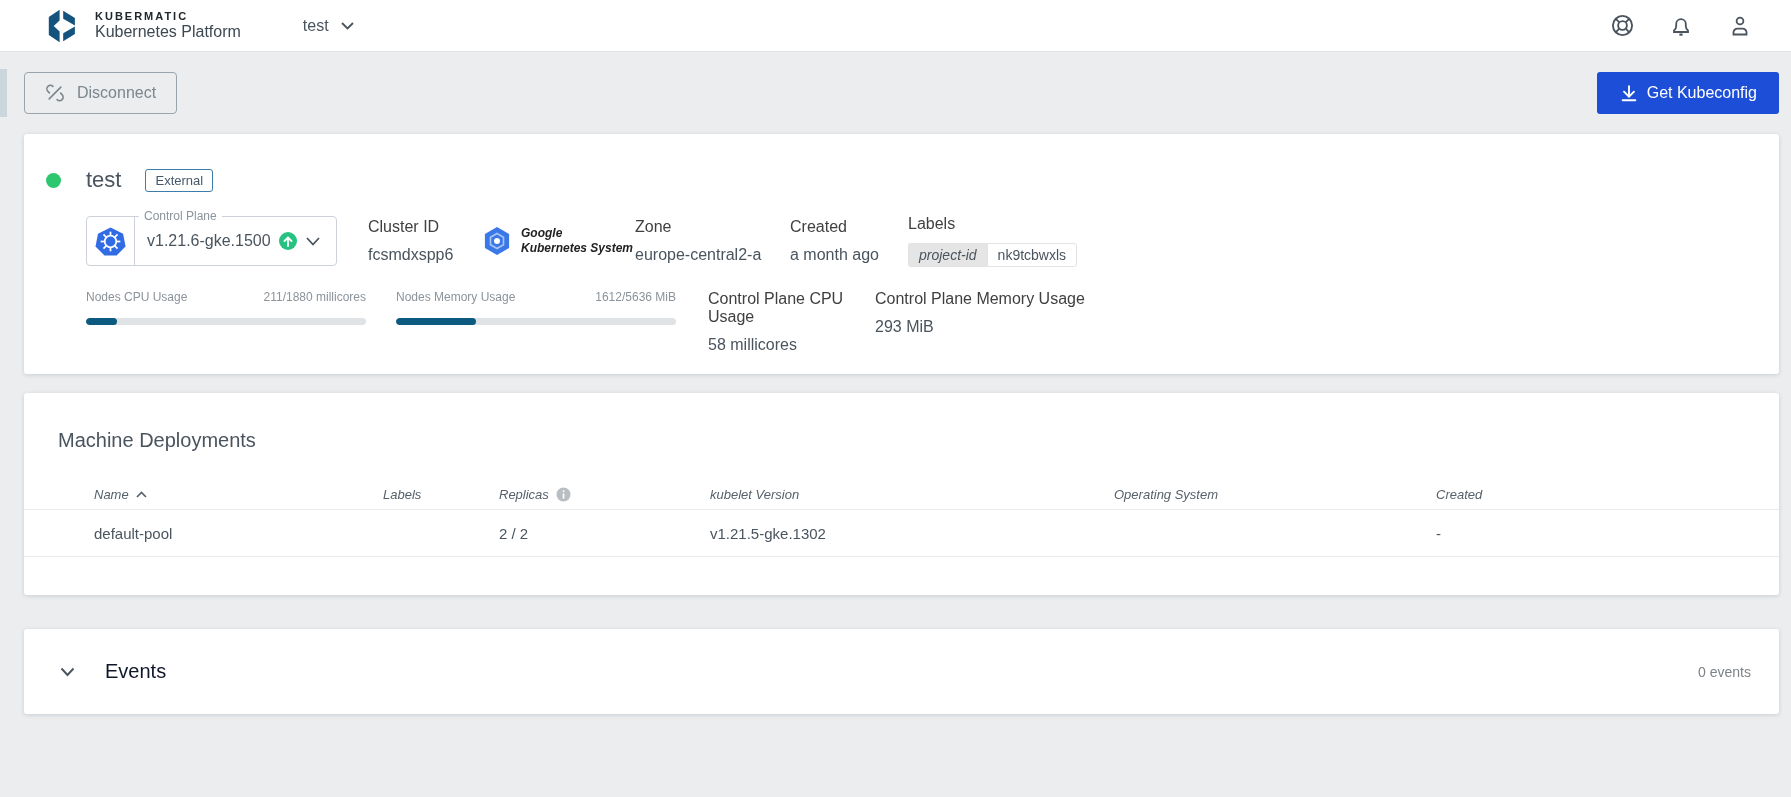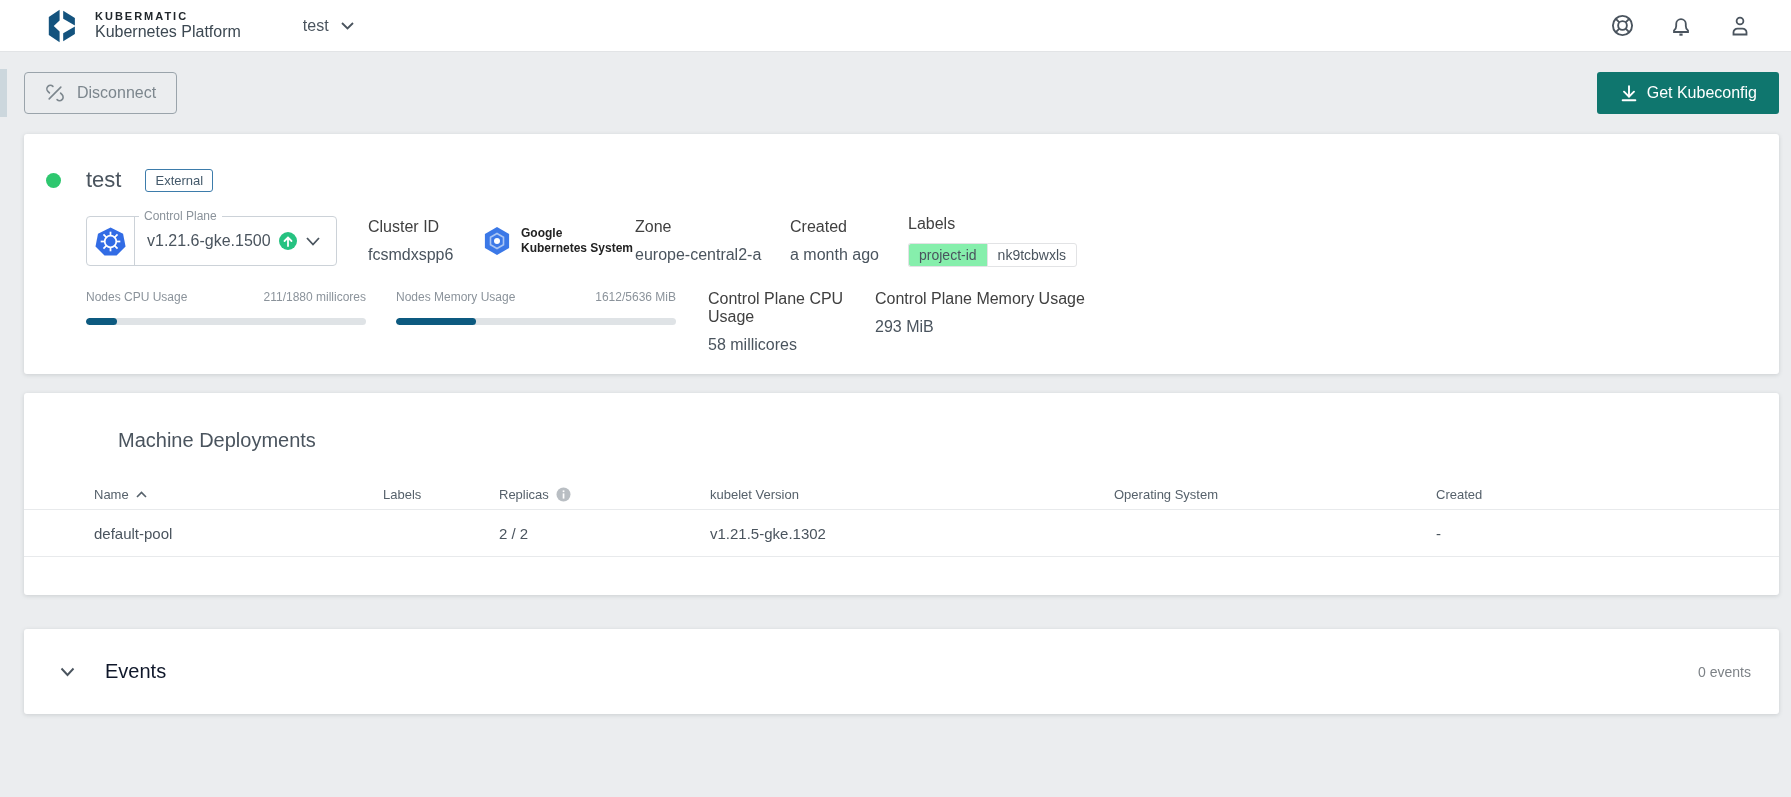--- a/index.html
+++ b/index.html
@@ -78,47 +78,47 @@
     display: flex; align-items: center; justify-content: center; flex: none; }
   .fs-version { font-size: 16px; color: #4a545e; margin-left: 12px; white-space: nowrap; }
   .up-badge { width: 18px; height: 18px; border-radius: 50%; margin-left: 8px;
     display: flex; align-items: center; justify-content: center; flex: none; }
   .fs-chevron { margin-left: 9px; display: flex; }
 
   .info-block { flex: none; }
   .info-label { font-size: 16px; color: #404040; margin-bottom: 10px; }
   .info-value { font-size: 16px; color: #4a545e; white-space: nowrap; }
   .blk-cid { width: 114px; margin-left: 31px; }
-  .blk-gke { width: 153px; display: flex; align-items: center; gap: 9px; }
+  .blk-gke { width: 153px; display: flex; align-items: center; gap: 9px; font-style: italic; }
   .gke-text { font-size: 12px; font-weight: bold; color: #222; line-height: 1.25; }
   .blk-zone { width: 155px; }
   .blk-created { width: 118px; }
   .chip-pair { display: flex; font-size: 14px; color: #4a545e; }
-  .chip-key { background: #86efac; border: 1px solid #e2e3e5; border-right: none;
-    border-radius: 3px 0 0 3px; padding: 3px 10px; }
+  .chip-key { background: #e5e5e5; border: 1px solid #e2e3e5; border-right: none;
+    border-radius: 3px 0 0 3px; padding: 3px 10px; font-style: italic; }
   .chip-val { background: #fff; border: 1px solid #e2e3e5;
     border-radius: 0 3px 3px 0; padding: 3px 10px; }
 
   
   .usage-row { display: flex; padding-left: 62px; margin-top: 24px; }
   .usage-bar-block { width: 280px; flex: none; }
   .usage-head { display: flex; justify-content: space-between; font-size: 12px; color: #8b939b; }
   .bar-track { margin-top: 14px; height: 7px; border-radius: 4px; background: #dfe3e6; overflow: hidden; }
   .bar-fill { height: 100%; border-radius: 4px; }
   .usage-text-block { flex: none; }
   .usage-text-block .big { font-size: 16px; color: #4a545e; margin-top: 8px; }
   .gap30 { width: 30px; flex: none; } .gap32 { width: 32px; flex: none; } .gap8 { width: 8px; flex: none; }
   .w159 { width: 159px; }
 
   
-  .md-title { font-size: 20px; color: #4a545e; padding: 36px 0 0 66px; margin-left: 28px; }
+  .md-title { font-size: 20px; color: #4a545e; padding: 36px 0 0 34px; }
   .md-table { margin-top: 28px; }
   .md-grid { display: grid; grid-template-columns: 70px 289px 116px 211px 404px 322px 1fr; align-items: center; }
   .md-header { height: 30px; border-bottom: 1px solid #e8eaec; font-size: 13px; color: #56616b; }
-  .md-header .cell { display: flex; align-items: center; gap: 7px; }
+  .md-header .cell { display: flex; align-items: center; gap: 7px; font-style: italic; }
   .md-row { height: 47px; border-bottom: 1px solid #e8eaec; font-size: 15px; color: #4a545e; cursor: pointer; }
   .row-dot { width: 13px; height: 13px; border-radius: 50%; margin-left: 30px; }
 
   
   .events-chevron { display: flex; margin-left: 4px; }
   .events-title { font-size: 20px; color: #0f172a; margin-left: 30px; }
   .events-count { margin-left: auto; font-size: 14px; color: #7d8287; }
 
   svg { display: block; }
 </style>
@@ -176,21 +176,21 @@
 <div class="toolbar">
   <div class="edge-strip"></div>
   <button class="btn-outline">
     <svg width="20" height="20" viewBox="0 0 24 24" fill="none" stroke="#7c868d" stroke-width="1.9" stroke-linecap="round">
       <path d="M9.5 4 a4.2 4.2 0 0 0 -6 6 l1.8 1.8"></path>
       <path d="M14.5 20 a4.2 4.2 0 0 0 6 -6 l-1.8 -1.8"></path>
       <line x1="5" y1="19" x2="19" y2="5"></line>
     </svg>
     <span>Disconnect</span>
   </button>
-  <button class="btn-teal" style="background: #0f766e; gap: 8px;">
+  <button class="btn-teal" style="background: #1d4ed8; gap: 8px;">
     <svg width="20" height="21" viewBox="0 0 22 22" fill="none" stroke="#fff" stroke-width="2.1" stroke-linecap="round">
       <line x1="11" y1="3" x2="11" y2="14"></line>
       <polyline points="5.5,9 11,14.5 16.5,9"></polyline>
       <line x1="4" y1="18.5" x2="18" y2="18.5"></line>
     </svg>
     <span>Get Kubeconfig</span>
   </button>
 </div>
 
 <div class="card card-cluster">

